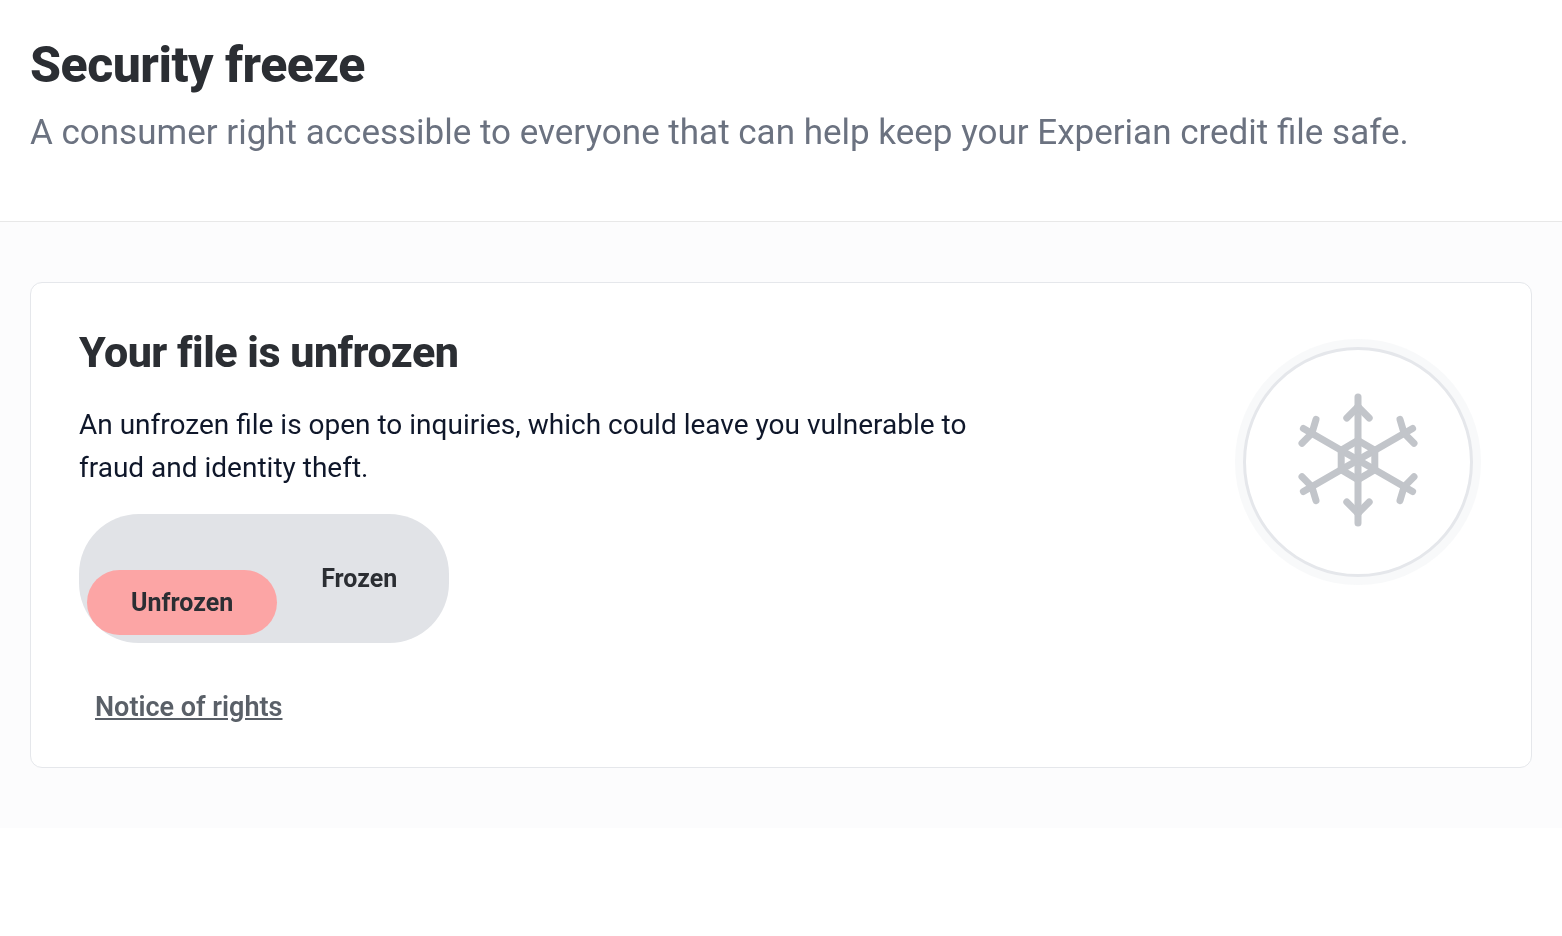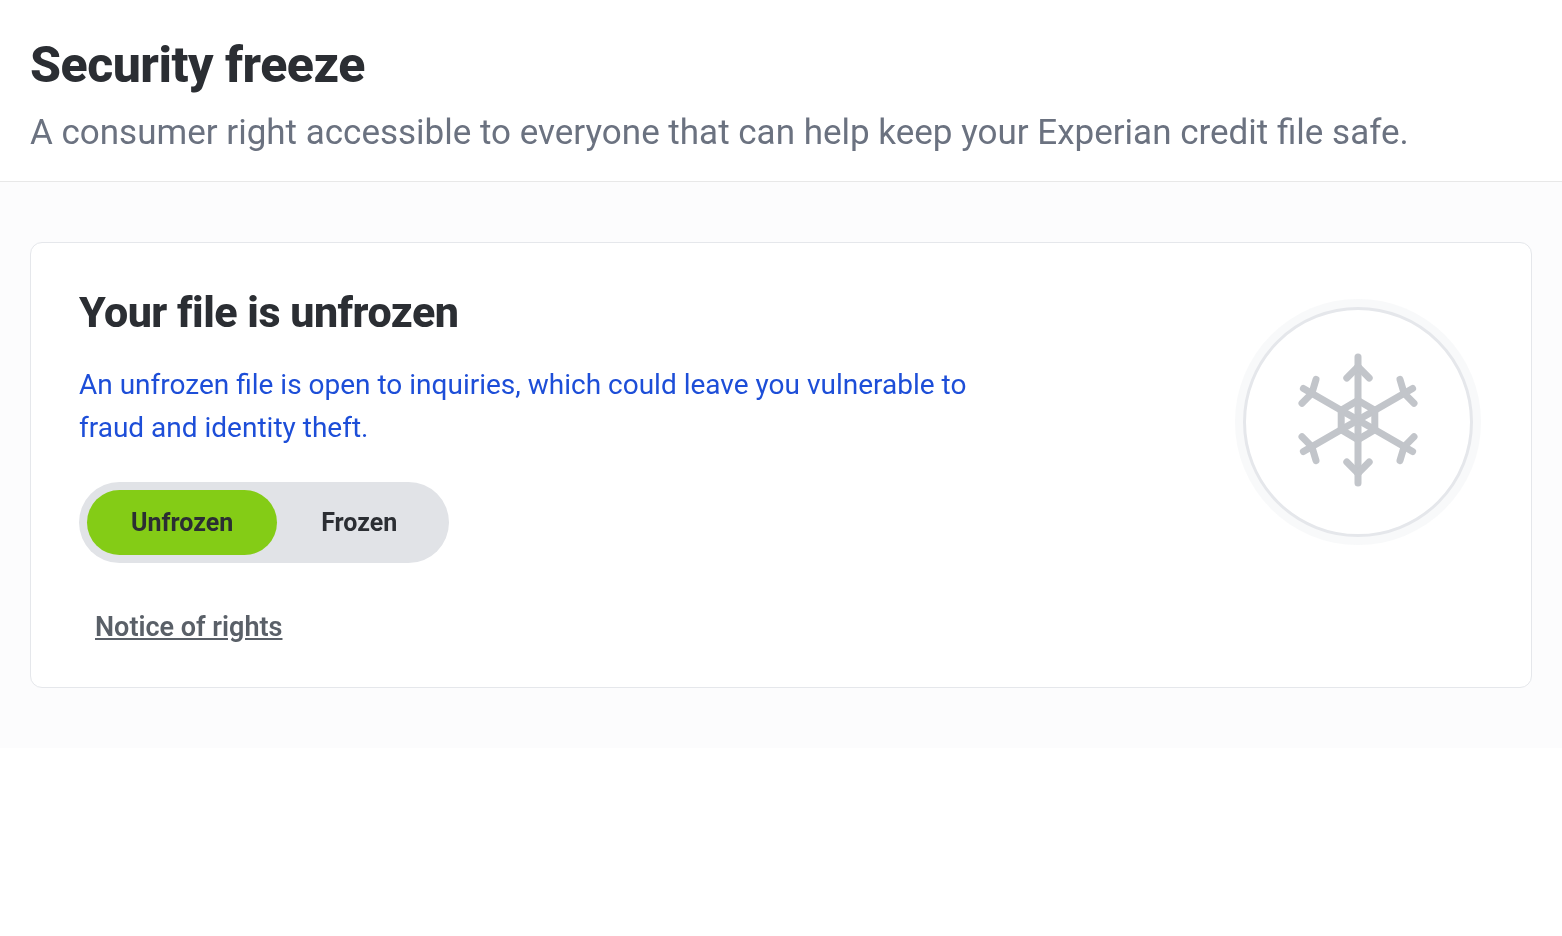--- a/index.html
+++ b/index.html
@@ -7,21 +7,21 @@
       padding: 0;
       box-sizing: border-box;
     }
     body {
       font-family: -apple-system, BlinkMacSystemFont, 'Segoe UI', Roboto, Helvetica, Arial, sans-serif;
       background: #ffffff;
       color: #2b2e33;
       width: 1562px;
     }
     .header {
-      padding: 36px 30px 24px 30px;
+      padding: 36px 30px 64px 30px;
       border-bottom: 1px solid #e8e8e8;
     }
     .page-title {
       font-size: 50px;
       font-weight: 800;
       color: #2b2e33;
       letter-spacing: -0.5px;
       margin-bottom: 14px;
     }
     .page-subtitle {
@@ -51,44 +51,45 @@
     .card-title {
       font-size: 43px;
       font-weight: 800;
       color: #2b2e33;
       margin-bottom: 26px;
       letter-spacing: -0.5px;
     }
     .card-description {
       font-size: 28px;
       font-weight: 400;
-      color: #1d4ed8;
+      color: #0f172a;
       line-height: 1.55;
-      margin-bottom: 32px;
+      margin-bottom: 24px;
     }
     .toggle {
       display: inline-flex;
       background: #e1e3e7;
       border-radius: 60px;
       padding: 8px;
       margin-bottom: 48px;
     }
     .toggle-option {
       padding: 18px 44px;
       border-radius: 50px;
       font-size: 25px;
       font-weight: 700;
       color: #2b2e33;
       cursor: pointer;
       border: none;
       background: transparent;
       font-family: inherit;
     }
     .toggle-option.active {
-      background: #84cc16;
+      background: #fca5a5;
+      margin-top: 48px;
     }
     .notice-link {
       font-size: 27px;
       font-weight: 600;
       color: #5a6068;
       text-decoration: underline;
       cursor: pointer;
       display: inline-block;
       margin-left: 16px;
     }

